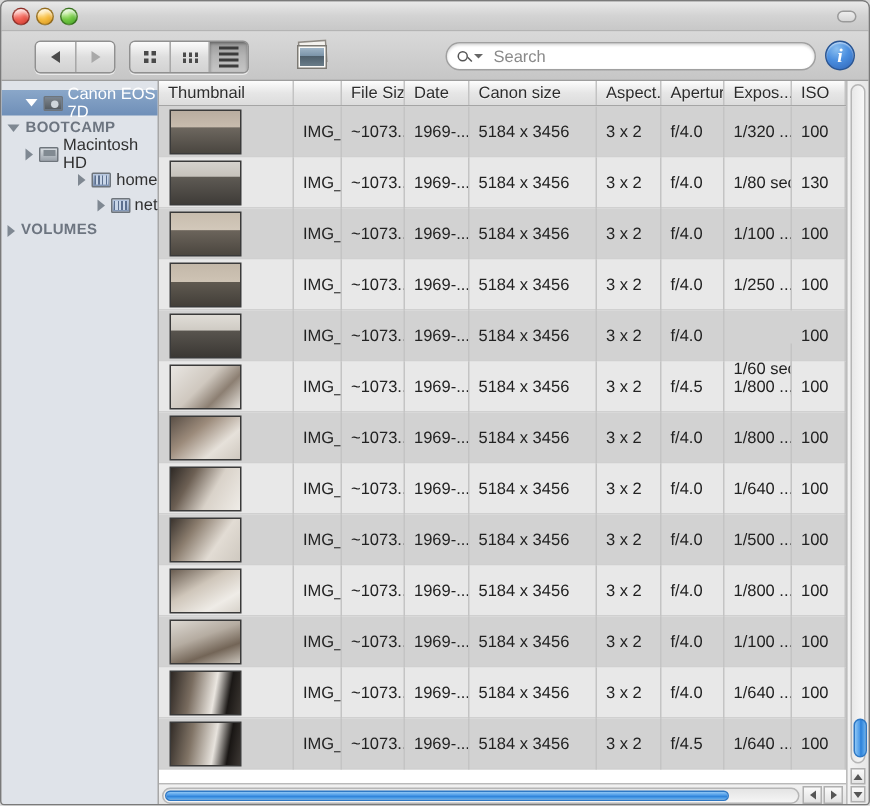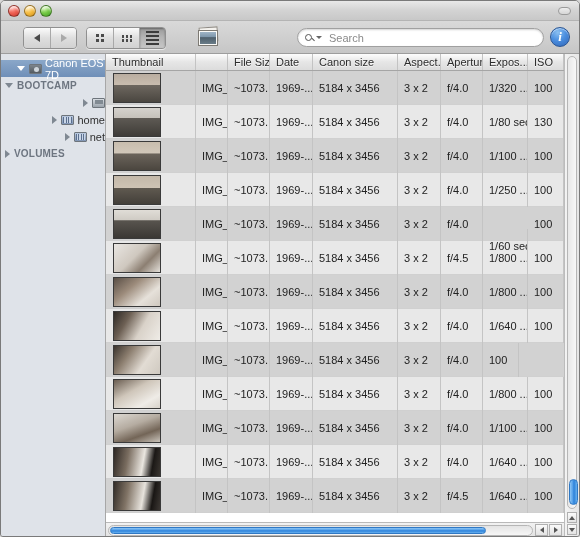--- a/index.html
+++ b/index.html
@@ -437,20 +437,21 @@
         <span>Canon EOS 7D</span>
       </div>
 
       <div class="sb-row sb-group">
         <span class="disc"></span>
         <span>BOOTCAMP</span>
       </div>
       <div class="sb-row item">
         <span class="disc closed"></span>
         <span class="dev-icon hd"></span>
+        <span>Macintosh HD</span>
       </div>
       <div class="sb-row item">
         <span class="disc closed"></span>
         <span class="dev-icon net"></span>
         <span>home</span>
       </div>
       <div class="sb-row item">
         <span class="disc closed"></span>
         <span class="dev-icon net"></span>
         <span>net</span>
@@ -584,20 +585,21 @@
           <div class="row even">
             <div class="cell thumbcell" style="width: 90px;">
               <div class="thumb" style="background: linear-gradient(125deg, rgb(59, 52, 46) 0%, rgb(139, 125, 110) 30%, rgb(226, 220, 212) 65%, rgb(207, 201, 192) 100%);"></div>
             </div>
             <div class="cell" style="width: 32px;">IMG_...</div>
             <div class="cell" style="width: 42px;">~1073...</div>
             <div class="cell" style="width: 43px;">1969-...</div>
             <div class="cell" style="width: 85px;">5184 x 3456</div>
             <div class="cell" style="width: 43px;">3 x 2</div>
             <div class="cell" style="width: 42px;">f/4.0</div>
+            <div class="cell" style="width: 45px;">1/500 ...</div>
             <div class="cell" style="width: 36px;">100</div>
           </div>
           <div class="row odd">
             <div class="cell thumbcell" style="width: 90px;">
               <div class="thumb" style="background: linear-gradient(150deg, rgb(106, 93, 81) 0%, rgb(207, 198, 186) 40%, rgb(239, 236, 231) 75%, rgb(215, 210, 202) 100%);"></div>
             </div>
             <div class="cell" style="width: 32px;">IMG_...</div>
             <div class="cell" style="width: 42px;">~1073...</div>
             <div class="cell" style="width: 43px;">1969-...</div>
             <div class="cell" style="width: 85px;">5184 x 3456</div>

